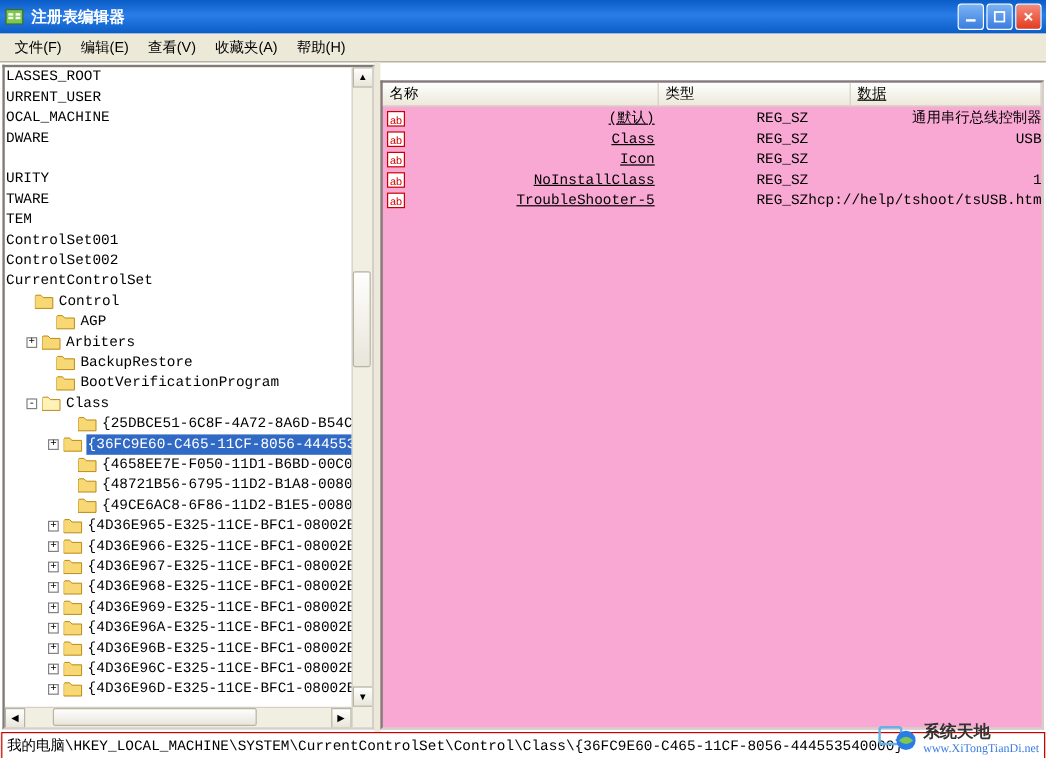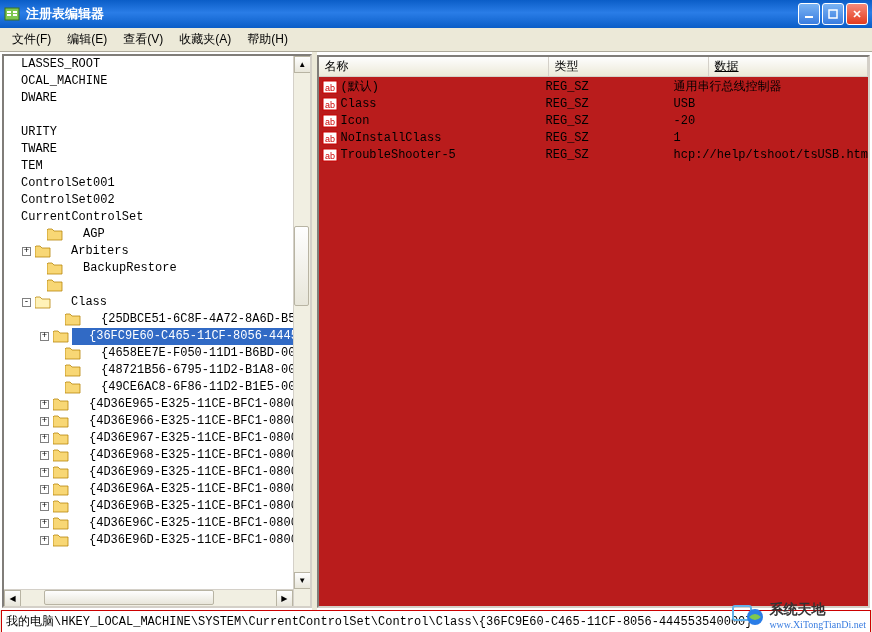--- a/index.html
+++ b/index.html
@@ -17,42 +17,42 @@
 .menu-item { padding: 3px 8px; cursor: default; }
 
 .content { display: flex; height: 558px; }
 .tree-panel { width: 319px; border: 2px inset #d4d0c8; margin: 2px 0 2px 2px; background: #fff; overflow: hidden; position: relative; }
 .tree-body { overflow: hidden; height: 100%; width: 100%; position: relative; }
 .tree-content { position: absolute; left: 0; top: 0; width: 100%; }
 .tree-row { white-space: nowrap; height: 17px; line-height: 17px; display: flex; align-items: center; font-family: "Courier New", SimSun, monospace; font-size: 12px; }
 .expander { width: 9px; height: 9px; border: 1px solid #808080; display: inline-flex; align-items: center; justify-content: center; margin-right: 4px; font-size: 9px; line-height: 7px; background: #fff; color: #000; flex-shrink: 0; }
 .expander-space { width: 15px; display: inline-block; flex-shrink: 0; }
 .folder-icon { width: 16px; height: 13px; margin-right: 3px; flex-shrink: 0; }
-.tree-label { padding: 0 17px; }
+.tree-label { padding: 0 1px; }
 .tree-label.selected { background: #316ac5; color: #fff; }
 .indent { display: inline-block; flex-shrink: 0; }
 
 .vscroll { position: absolute; right: 0; top: 0; bottom: 0; width: 17px; background: #f1efe2; border-left: 1px solid #d4d0c8; }
 .hscroll { position: absolute; left: 0; right: 17px; bottom: 0; height: 17px; background: #f1efe2; border-top: 1px solid #d4d0c8; }
 .scroll-btn { width: 17px; height: 17px; background: linear-gradient(#fefefe,#e8e6da); border: 1px solid #b8b4a3; display: flex; align-items: center; justify-content: center; font-size: 8px; }
 .vscroll .thumb { position: absolute; left: 0; width: 15px; background: linear-gradient(#fefefe,#e8e6da); border: 1px solid #b8b4a3; border-radius: 2px; }
 .hscroll .thumb { position: absolute; top: 0; height: 15px; background: linear-gradient(#fefefe,#e8e6da); border: 1px solid #b8b4a3; border-radius: 2px; }
 
 .splitter { width: 5px; background: #ece9d8; cursor: col-resize; }
 
-.list-panel { flex: 1; border: 2px inset #d4d0c8; margin: 3px 2px 2px 0; background: #b91c1c; position: relative; }
+.list-panel { flex: 1; border: 2px inset #d4d0c8; margin: 15px 2px 2px 0; background: #f9a8d4; position: relative; }
 .list-header { height: 20px; display: flex; background: linear-gradient(#fefefe,#ece9d8); border-bottom: 1px solid #d4d0c8; font-family: SimSun, sans-serif; }
 .list-header-cell { border-right: 1px solid #d4d0c8; padding: 2px 6px; display: flex; align-items: center; }
 .c-name { width: 230px; }
 .c-type { width: 160px; }
 .c-data { flex: 1; text-decoration: underline; }
 .list-body { padding-top: 1px; }
-.list-row { height: 17px; display: flex; align-items: center; font-family: "Courier New", SimSun, monospace; font-size: 12px; }
+.list-row { height: 17px; display: flex; align-items: center; font-family: "Courier New", SimSun, monospace; font-size: 12px; text-align: right; }
 .val-icon { width: 16px; height: 16px; margin: 0 3px; flex-shrink: 0; }
-.v-name { width: 205px; overflow: hidden; }
+.v-name { width: 205px; overflow: hidden; text-decoration: underline; }
 .v-type { width: 128px; }
 .v-data { flex: 1; }
 
 .statusbar { position: absolute; left: 0; right: 0; bottom: 0; height: 22px; background: #ece9d8; display: flex; align-items: center; }
 .status-path { border: 1px solid #c00; padding: 2px 4px; font-family: "Courier New", SimSun, monospace; font-size: 12px; background: #fff; margin: 1px; flex: 1; overflow: hidden; }
 
 .watermark { position: absolute; right: 6px; bottom: 2px; display: flex; align-items: center; gap: 4px; font-family: "Microsoft YaHei"; }
 .watermark .txt1 { font-size: 14px; font-weight: bold; color: #333; }
 .watermark .txt2 { font-size: 10px; color: #3a7de0; }
 </style>
@@ -101,20 +101,24 @@
 <div class="content">
   <div class="tree-panel">
     <div class="tree-body">
       <div class="tree-content" id="tree-content">
           <div class="tree-row">
             <span class="indent" style="width:0px"></span>
             <span class="tree-label">LASSES_ROOT</span>
           </div>
           <div class="tree-row">
             <span class="indent" style="width:0px"></span>
+            <span class="tree-label">URRENT_USER</span>
+          </div>
+          <div class="tree-row">
+            <span class="indent" style="width:0px"></span>
             <span class="tree-label">OCAL_MACHINE</span>
           </div>
           <div class="tree-row">
             <span class="indent" style="width:0px"></span>
             <span class="tree-label">DWARE</span>
           </div>
           <div class="tree-row">
             <span class="indent" style="width:0px"></span>
             <span class="tree-label"></span>
           </div>
@@ -136,20 +140,28 @@
           </div>
           <div class="tree-row">
             <span class="indent" style="width:0px"></span>
             <span class="tree-label">ControlSet002</span>
           </div>
           <div class="tree-row">
             <span class="indent" style="width:0px"></span>
             <span class="tree-label">CurrentControlSet</span>
           </div>
           <div class="tree-row">
+            <span class="indent" style="width:10px"></span>
+            <span class="expander-space"></span>
+            <svg class="folder-icon" viewBox="0 0 16 13">
+              <path d="M0 2 L0 12 L15 12 L15 3 L7 3 L5 1 L1 1 Z" fill="#f8d775" stroke="#b8860b" stroke-width="0.8"></path>
+            </svg>
+            <span class="tree-label">Control</span>
+          </div>
+          <div class="tree-row">
             <span class="indent" style="width:28px"></span>
             <span class="expander-space"></span>
             <svg class="folder-icon" viewBox="0 0 16 13">
               <path d="M0 2 L0 12 L15 12 L15 3 L7 3 L5 1 L1 1 Z" fill="#f8d775" stroke="#b8860b" stroke-width="0.8"></path>
             </svg>
             <span class="tree-label">AGP</span>
           </div>
           <div class="tree-row">
             <span class="indent" style="width:18px"></span>
             <span class="expander">+</span>
@@ -165,20 +177,21 @@
               <path d="M0 2 L0 12 L15 12 L15 3 L7 3 L5 1 L1 1 Z" fill="#f8d775" stroke="#b8860b" stroke-width="0.8"></path>
             </svg>
             <span class="tree-label">BackupRestore</span>
           </div>
           <div class="tree-row">
             <span class="indent" style="width:28px"></span>
             <span class="expander-space"></span>
             <svg class="folder-icon" viewBox="0 0 16 13">
               <path d="M0 2 L0 12 L15 12 L15 3 L7 3 L5 1 L1 1 Z" fill="#f8d775" stroke="#b8860b" stroke-width="0.8"></path>
             </svg>
+            <span class="tree-label">BootVerificationProgram</span>
           </div>
           <div class="tree-row">
             <span class="indent" style="width:18px"></span>
             <span class="expander">-</span>
             <svg class="folder-icon" viewBox="0 0 16 13">
               <path d="M0 2 L0 12 L15 12 L15 3 L7 3 L5 1 L1 1 Z" fill="#fff2b8" stroke="#b8860b" stroke-width="0.8"></path>
             </svg>
             <span class="tree-label">Class</span>
           </div>
           <div class="tree-row">
@@ -334,21 +347,20 @@
           <span class="v-type">REG_SZ</span>
           <span class="v-data">USB</span>
         </div>
         <div class="list-row">
           <svg class="val-icon" viewBox="0 0 16 16">
             <rect x="1" y="2" width="14" height="12" fill="#fff" stroke="#c00"></rect>
             <text x="8" y="12" font-size="9" text-anchor="middle" fill="#c00" font-family="Arial">ab</text>
           </svg>
           <span class="v-name">Icon</span>
           <span class="v-type">REG_SZ</span>
-          <span class="v-data">-20</span>
         </div>
         <div class="list-row">
           <svg class="val-icon" viewBox="0 0 16 16">
             <rect x="1" y="2" width="14" height="12" fill="#fff" stroke="#c00"></rect>
             <text x="8" y="12" font-size="9" text-anchor="middle" fill="#c00" font-family="Arial">ab</text>
           </svg>
           <span class="v-name">NoInstallClass</span>
           <span class="v-type">REG_SZ</span>
           <span class="v-data">1</span>
         </div>

